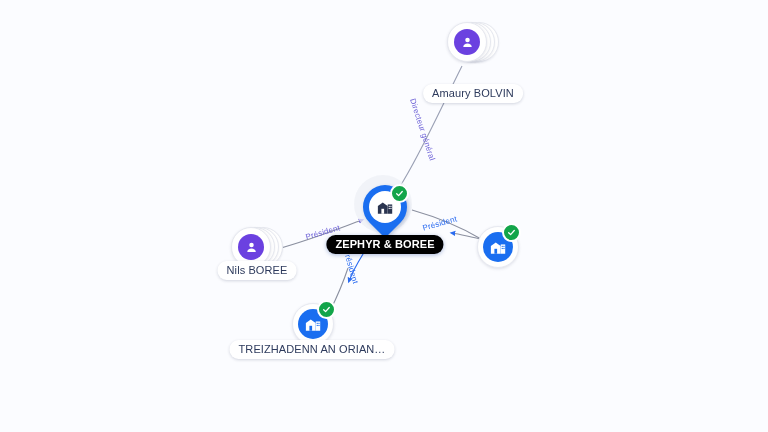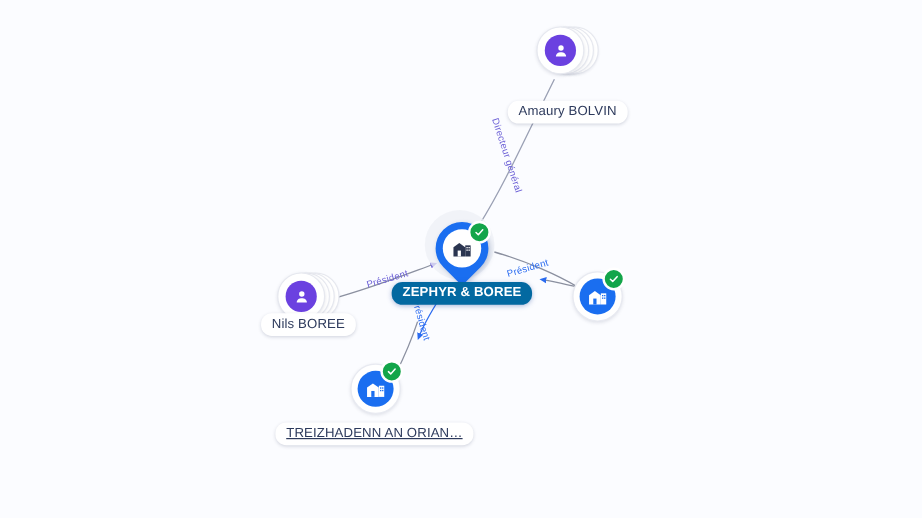--- a/index.html
+++ b/index.html
@@ -163,21 +163,21 @@
     white-space: nowrap;
     background: #ffffff;
     color: #2d3a5c;
     border-radius: 9px;
     padding: 3px 9px 4px 9px;
     font-size: 11px;
     letter-spacing: .1px;
     box-shadow: 0 1px 3px rgba(30,40,80,0.18);
   }
   .node-label.selected {
-    background: #0369a1;
+    background: #000000;
     color: #ffffff;
     font-weight: bold;
     box-shadow: 0 1px 4px rgba(20,60,150,0.35);
   }
 
   
   .edge-label {
     position: absolute;
     transform-origin: 50% 50%;
     white-space: nowrap;
@@ -319,15 +319,15 @@
           </svg>
         </div>
       </div>
       <div class="badge-check" style="left:25px; top:-3px;">
         <svg width="9" height="9" viewBox="0 0 24 24" fill="none" stroke="#ffffff" stroke-width="3.4" stroke-linecap="round" stroke-linejoin="round">
           <path d="M4.5 12.6 L9.6 17.6 L19.4 6.8"></path>
         </svg>
       </div>
     </div>
   </div>
-  <div class="node-label" style="left:312px; top:352px;text-decoration:underline;">TREIZHADENN AN ORIAN…</div>
+  <div class="node-label" style="left:312px; top:340px;">TREIZHADENN AN ORIAN…</div>
 
 </div>
 
 </body></html>

